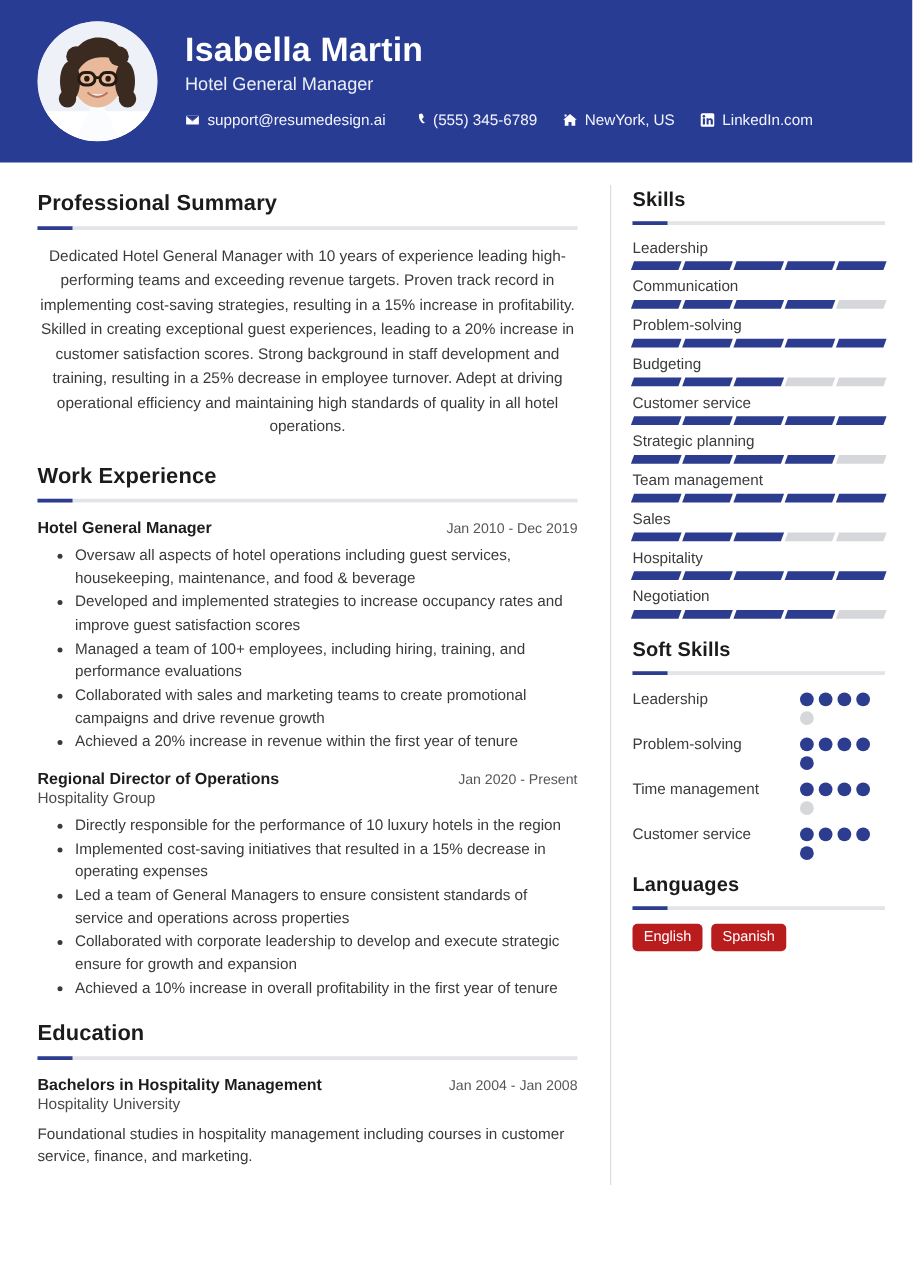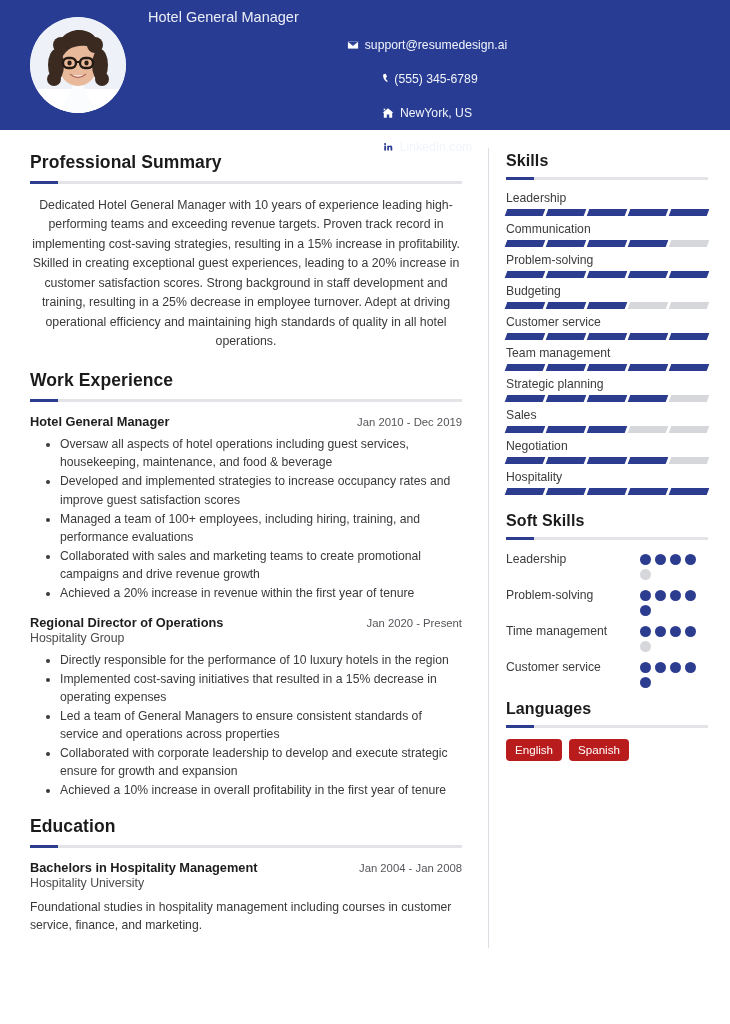--- a/index.html
+++ b/index.html
@@ -31,21 +31,21 @@
   .head-text { flex: 1 1 auto; padding-bottom: 2px; }
   .name {
     font-size: 27px; font-weight: bold; color: #ffffff;
     letter-spacing: .2px; line-height: 1.15;
   }
   .job-title {
     font-size: 14.5px; color: #eceff7; margin-top: 4px; font-weight: 400;
   }
   .contacts {
     display: flex; align-items: center; gap: 20px;
-    margin-top: 13px; flex-wrap: wrap; flex-direction: column;
+    margin-top: 13px; flex-wrap: wrap;
   }
   .contact {
     display: flex; align-items: center; gap: 6px;
     font-size: 12.2px; color: #f2f4fb; white-space: nowrap;
   }
   .contact svg { width: 12px; height: 12px; fill: #ffffff; flex:0 0 12px; }
 
   
   .body { display: flex; align-items: stretch; }
   .main-col { width: 488px; padding: 22px 26px 0 30px; }
@@ -307,67 +307,67 @@
               <div class="skill-name">Customer service</div>
               <div class="bar">
                 <span class="seg on"></span>
                 <span class="seg on"></span>
                 <span class="seg on"></span>
                 <span class="seg on"></span>
                 <span class="seg on"></span>
               </div>
             </div>
             <div class="skill">
+              <div class="skill-name">Strategic planning</div>
+              <div class="bar">
+                <span class="seg on"></span>
+                <span class="seg on"></span>
+                <span class="seg on"></span>
+                <span class="seg on"></span>
+                <span class="seg"></span>
+              </div>
+            </div>
+            <div class="skill">
               <div class="skill-name">Team management</div>
               <div class="bar">
                 <span class="seg on"></span>
                 <span class="seg on"></span>
                 <span class="seg on"></span>
                 <span class="seg on"></span>
                 <span class="seg on"></span>
               </div>
             </div>
             <div class="skill">
-              <div class="skill-name">Strategic planning</div>
-              <div class="bar">
-                <span class="seg on"></span>
-                <span class="seg on"></span>
-                <span class="seg on"></span>
-                <span class="seg on"></span>
-                <span class="seg"></span>
-              </div>
-            </div>
-            <div class="skill">
               <div class="skill-name">Sales</div>
               <div class="bar">
                 <span class="seg on"></span>
                 <span class="seg on"></span>
                 <span class="seg on"></span>
                 <span class="seg"></span>
                 <span class="seg"></span>
               </div>
             </div>
             <div class="skill">
+              <div class="skill-name">Hospitality</div>
+              <div class="bar">
+                <span class="seg on"></span>
+                <span class="seg on"></span>
+                <span class="seg on"></span>
+                <span class="seg on"></span>
+                <span class="seg on"></span>
+              </div>
+            </div>
+            <div class="skill">
               <div class="skill-name">Negotiation</div>
               <div class="bar">
                 <span class="seg on"></span>
                 <span class="seg on"></span>
                 <span class="seg on"></span>
                 <span class="seg on"></span>
                 <span class="seg"></span>
-              </div>
-            </div>
-            <div class="skill">
-              <div class="skill-name">Hospitality</div>
-              <div class="bar">
-                <span class="seg on"></span>
-                <span class="seg on"></span>
-                <span class="seg on"></span>
-                <span class="seg on"></span>
-                <span class="seg on"></span>
               </div>
             </div>
           </div>
       </section>
 
       <section style="margin-top:17px">
         <div class="sec-title">Soft Skills</div>
         <div class="sec-rule"></div>
         <div id="soft-skills-list">
             <div class="soft">

